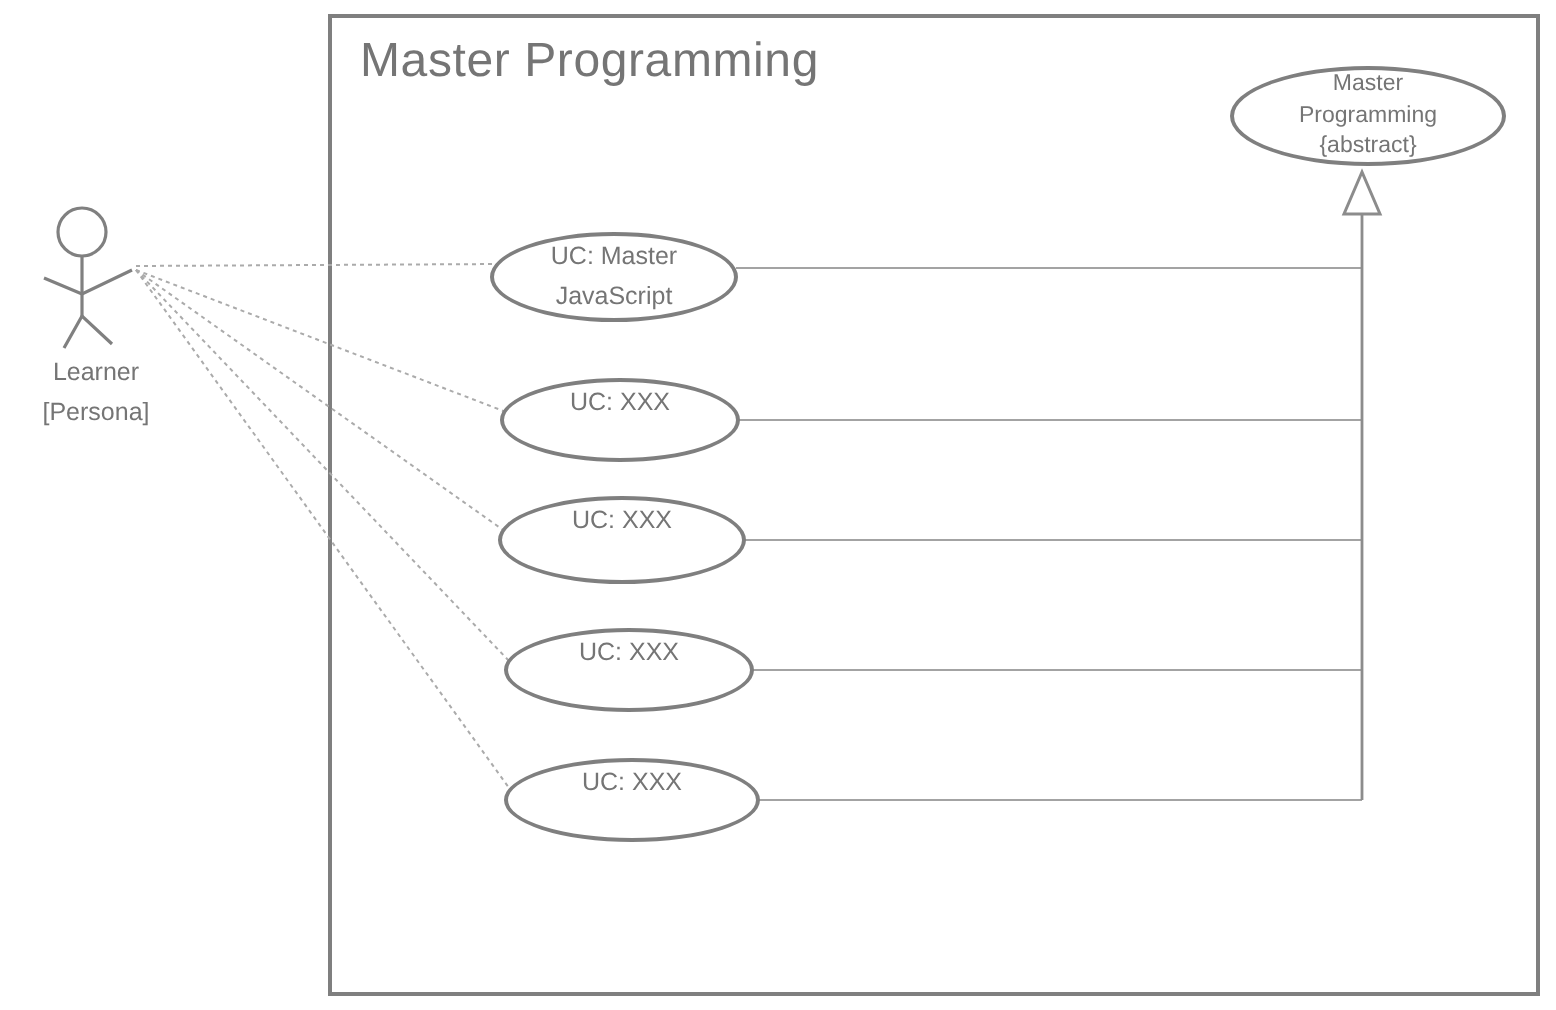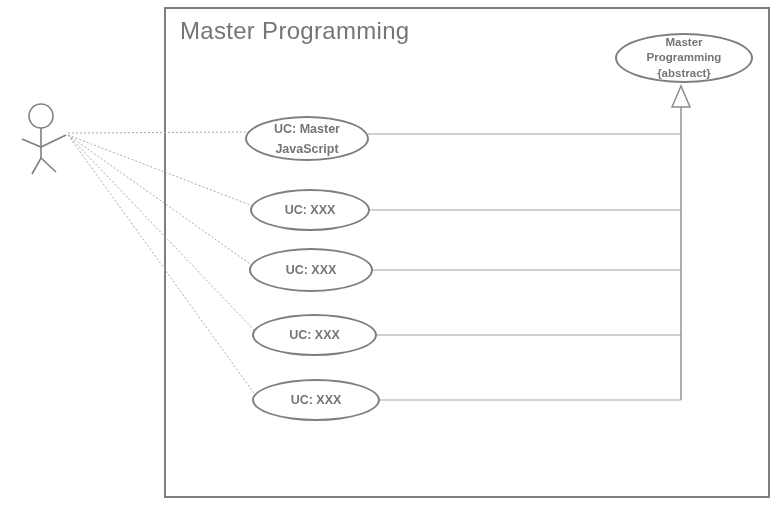--- a/index.html
+++ b/index.html
@@ -41,25 +41,23 @@
     letter-spacing: 0.3px;
     white-space: nowrap;
   }
   .uc {
     position: absolute;
     border: 2px solid #7f7f7f;
     border-radius: 50%;
     box-sizing: border-box;
     background: #ffffff;
     display: flex;
-    align-items: center;
     justify-content: center;
     text-align: center;
     z-index: 3;
-    font-weight: bold;
   }
   .uc .uc-label {
     font-size: 12.5px;
     line-height: 20px;
     color: #757575;
     white-space: pre-line;
   }
   .uc-1 { left: 245px; top: 116px; width: 124px; height: 45px; }
   .uc-2 { left: 250px; top: 189px; width: 120px; height: 42px; }
   .uc-3 { left: 249px; top: 248px; width: 124px; height: 44px; }
@@ -137,15 +135,17 @@
     <span class="uc-label">UC: XXX</span>
   </div>
 
   <div class="uc uc-abstract">
     <span class="uc-label">Master
 Programming
 {abstract}</span>
   </div>
 
   <div class="actor-label">
+    <div>Learner</div>
+    <div>[Persona]</div>
   </div>
 
 </div>
 
 </body></html>

